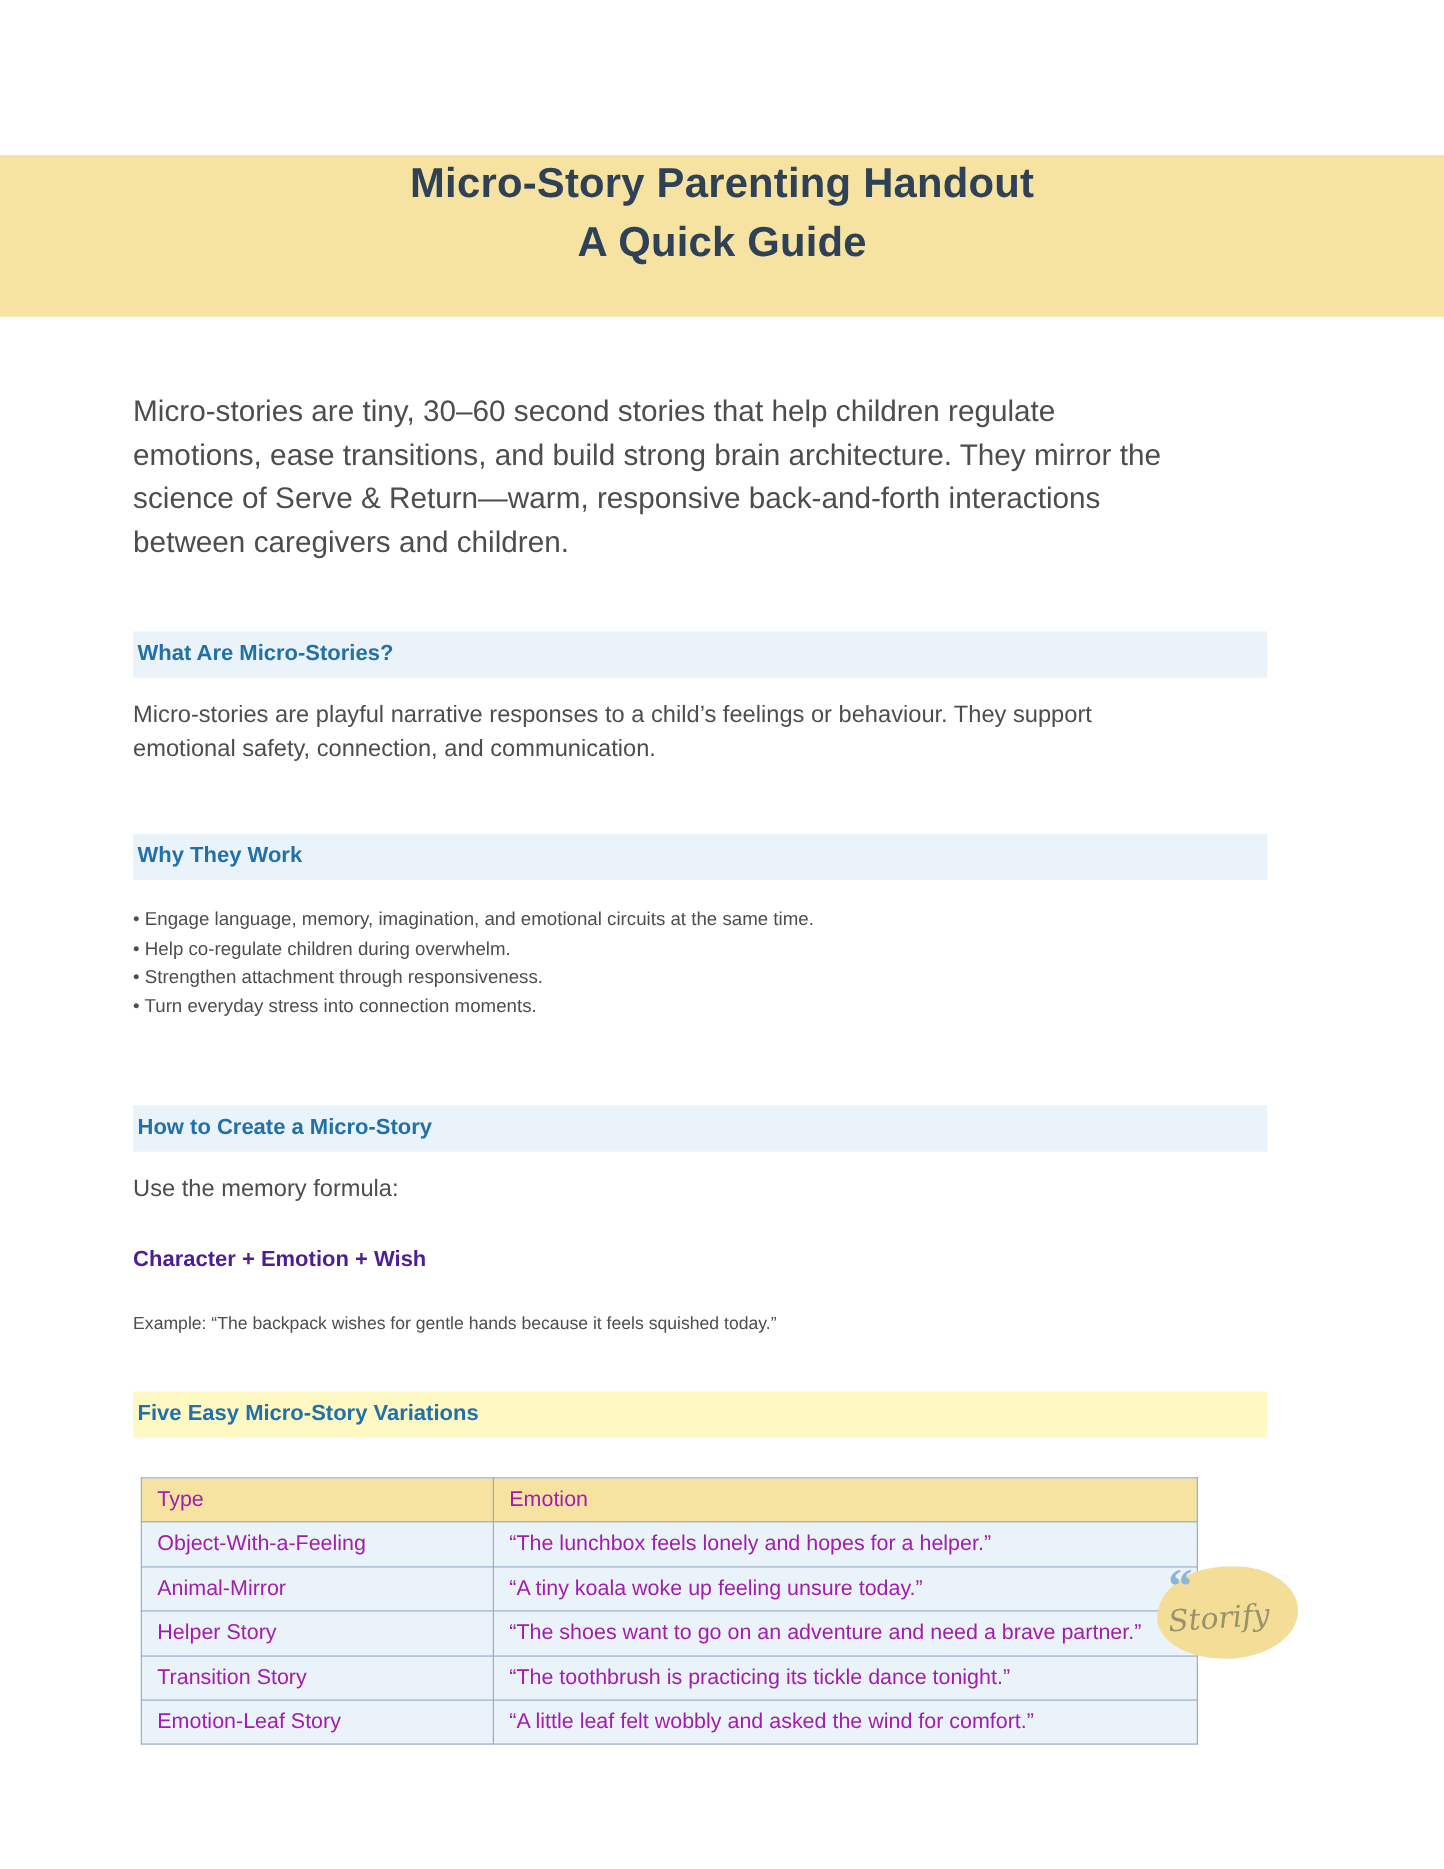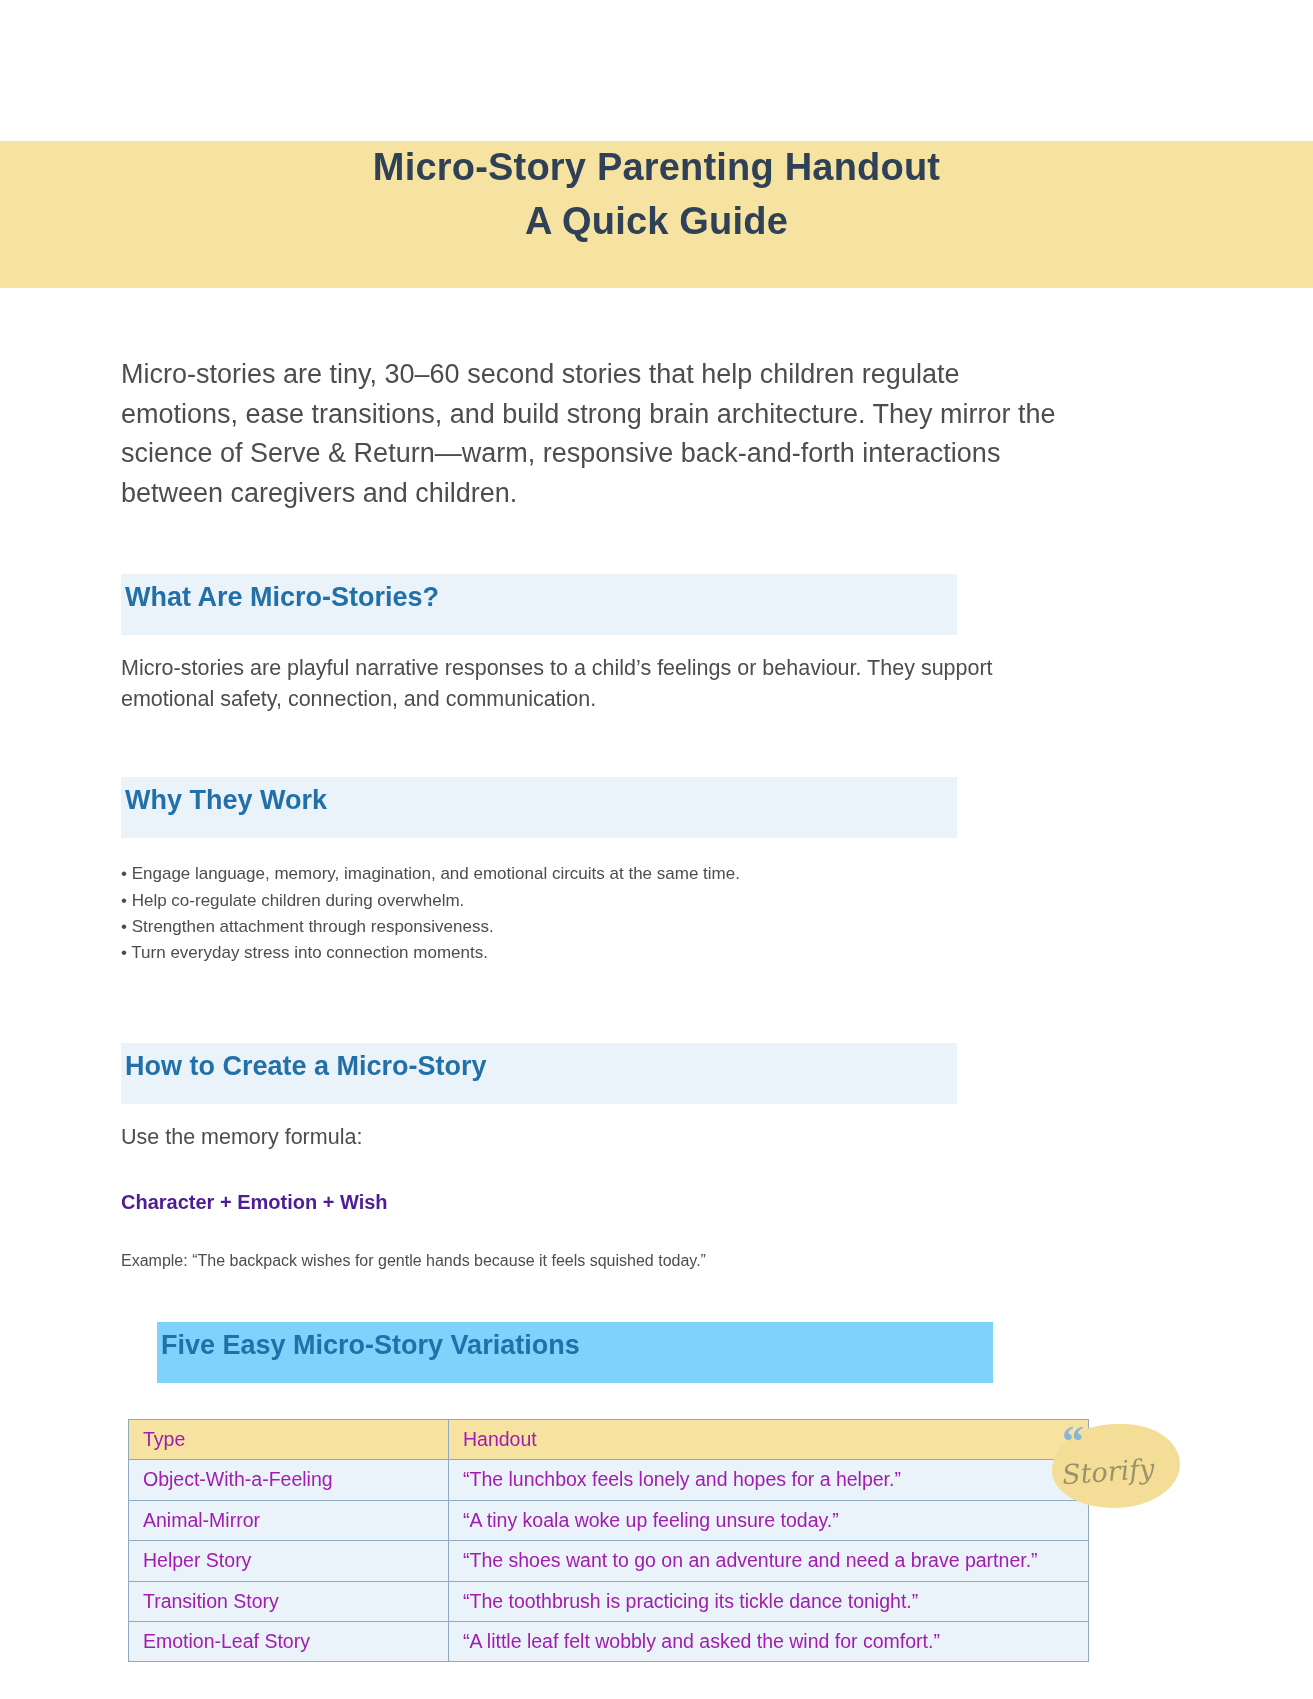--- a/index.html
+++ b/index.html
@@ -50,28 +50,28 @@
     font-size: 27px;
     line-height: 1.47;
     color: #4d4d4d;
     margin: 0 0 60px 0;
     width: 960px;
   }
 
   .section-head {
     background: #eaf2fa;
     color: #2170a8;
-    font-size: 27px;
+    font-size: 20px;
     font-weight: bold;
     line-height: 1;
-    padding: 10px 4px 24px 4px;
-    width: 836px;
+    padding: 10px 4px 12px 4px;
+    width: 1031px;
     margin: 0;
   }
-  .section-head.accent { background: #7dd3fc; margin-left: 36px; }
+  .section-head.accent { background: #fef9c3; }
 
   .body-text {
     font-size: 21.5px;
     line-height: 1.45;
     color: #4d4d4d;
     margin: 18px 0 0 0;
     width: 960px;
   }
 
   .bullets {
@@ -198,21 +198,21 @@
     <h2 class="section-head accent">Five Easy Micro-Story Variations</h2>
 
     <table class="variations-table">
       <colgroup>
           <col class="c1">
           <col class="c2">
         </colgroup>
       <thead>
         <tr>
           <th>Type</th>
-          <th>Handout</th>
+          <th>Emotion</th>
         </tr>
       </thead>
       <tbody>
         <tr>
           <td>Object-With-a-Feeling</td>
           <td>“The lunchbox feels lonely and hopes for a helper.”</td>
         </tr>
         <tr>
           <td>Animal-Mirror</td>
           <td>“A tiny koala woke up feeling unsure today.”</td>

